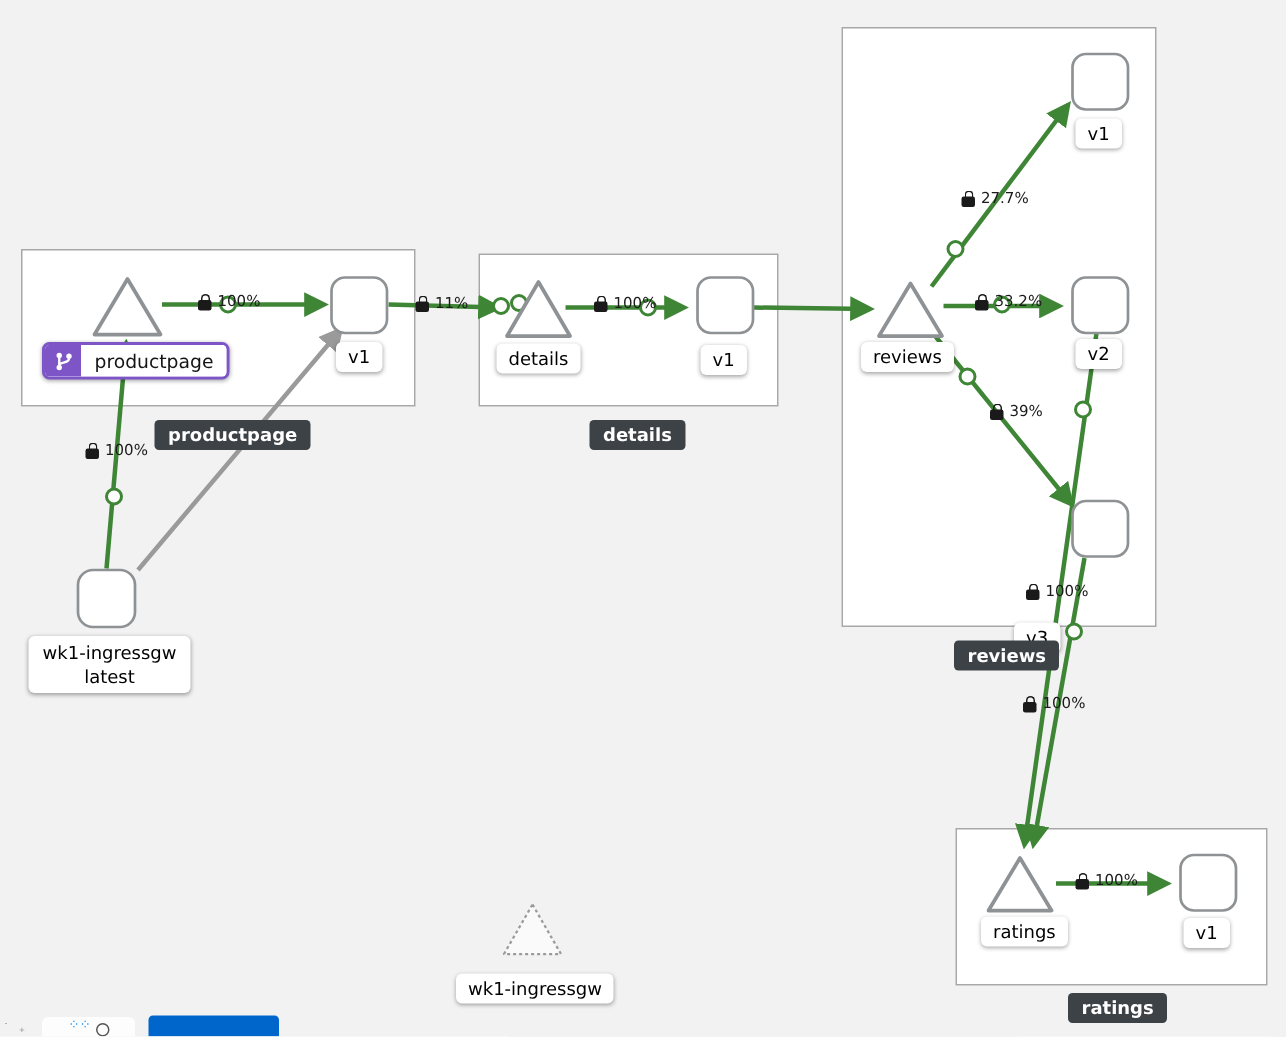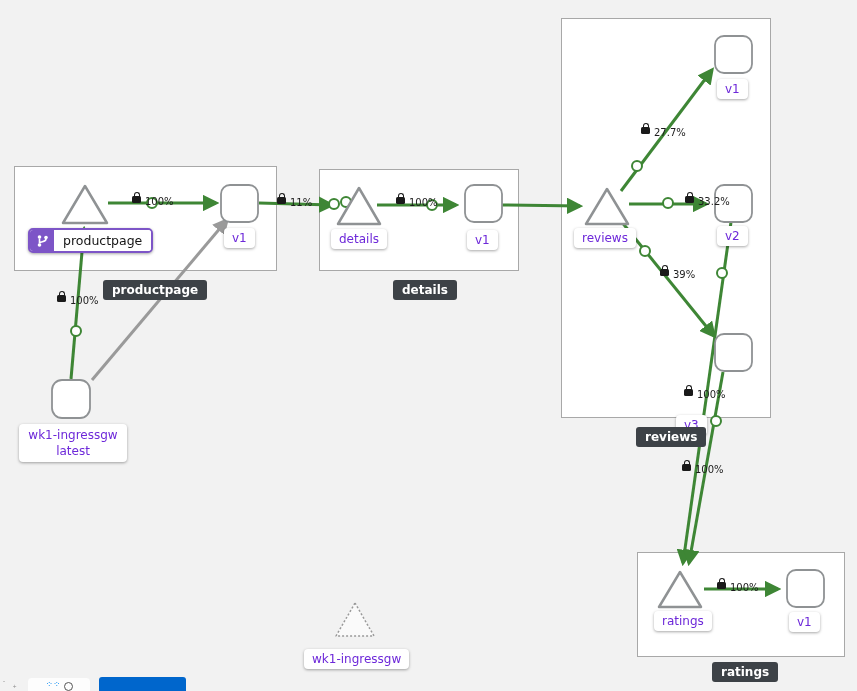--- a/index.html
+++ b/index.html
@@ -6,27 +6,27 @@
   body{font-family:"DejaVu Sans","Liberation Sans",sans-serif;}
   .canvas{position:relative;width:857px;height:691px;background:#f2f2f2;overflow:hidden;}
 
   
   .group{position:absolute;background:#ffffff;border:1px solid #a8a8a8;box-sizing:border-box;z-index:1;}
 
   
   svg.layer{position:absolute;left:0;top:0;z-index:2;}
 
   
-  .edge-label{position:absolute;z-index:3;display:flex;align-items:flex-start;font-size:10px;color:#1c1c1c;white-space:nowrap;}
+  .edge-label{position:absolute;z-index:3;display:flex;align-items:flex-end;font-size:10px;color:#1c1c1c;white-space:nowrap;}
   .lock{display:inline-block;width:9px;height:7px;background:#1a1a1a;border-radius:1.5px;position:relative;margin-right:4px;}
   .lock::before{content:"";position:absolute;left:1.5px;top:-4px;width:4px;height:3.5px;border:1.5px solid #1a1a1a;border-bottom:none;border-radius:3px 3px 0 0;}
 
   
   .nlabel{position:absolute;z-index:4;background:#fff;border-radius:4px;box-shadow:0 1px 3px rgba(0,0,0,.35);
-          padding:3px 8px;font-size:12px;color:#6d28d9;text-align:center;white-space:nowrap;}
+          padding:3px 8px;font-size:12px;color:#000000;text-align:center;white-space:nowrap;}
   .nlabel.two-line{white-space:normal;line-height:1.35;}
 
   
   .badge-label{position:absolute;z-index:4;display:flex;align-items:stretch;border:2px solid #7d55c7;border-radius:5px;
                box-shadow:0 1px 3px rgba(0,0,0,.35);overflow:hidden;background:#fff;}
   .badge-icon{background:#7d55c7;display:flex;align-items:center;justify-content:center;width:24px;}
   .badge-text{padding:3px 9px;font-size:12.5px;color:#151515;display:flex;align-items:center;background:#fff;}
 
   
   .tooltip{position:absolute;z-index:5;background:#3d4247;color:#fff;font-weight:bold;font-size:12px;
@@ -112,21 +112,21 @@
       <span>11%</span>
     </div>
   <div class="edge-label" style="left:396px;top:197px;">
       <span class="lock"></span>
       <span>100%</span>
     </div>
   <div class="edge-label" style="left:641px;top:127px;">
       <span class="lock"></span>
       <span>27.7%</span>
     </div>
-  <div class="edge-label" style="left:645px;top:196px;padding-left:40px;">
+  <div class="edge-label" style="left:610px;top:196px;padding-left:40px;">
       <span class="lock"></span>
       <span>33.2%</span>
     </div>
   <div class="edge-label" style="left:647px;top:269px;padding-left:13px;">
       <span class="lock"></span>
       <span>39%</span>
     </div>
   <div class="edge-label" style="left:684px;top:389px;">
       <span class="lock"></span>
       <span>100%</span>

